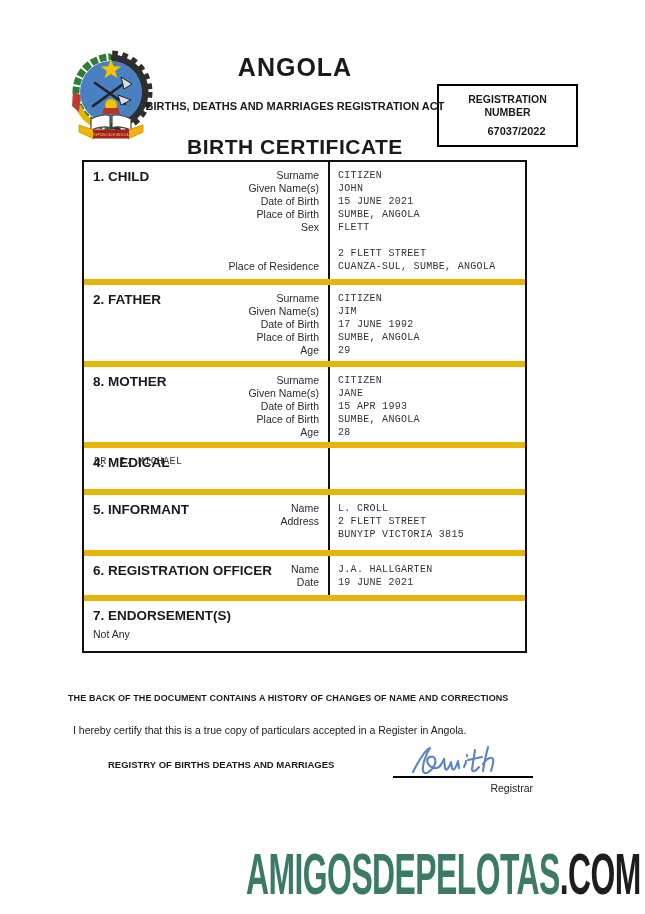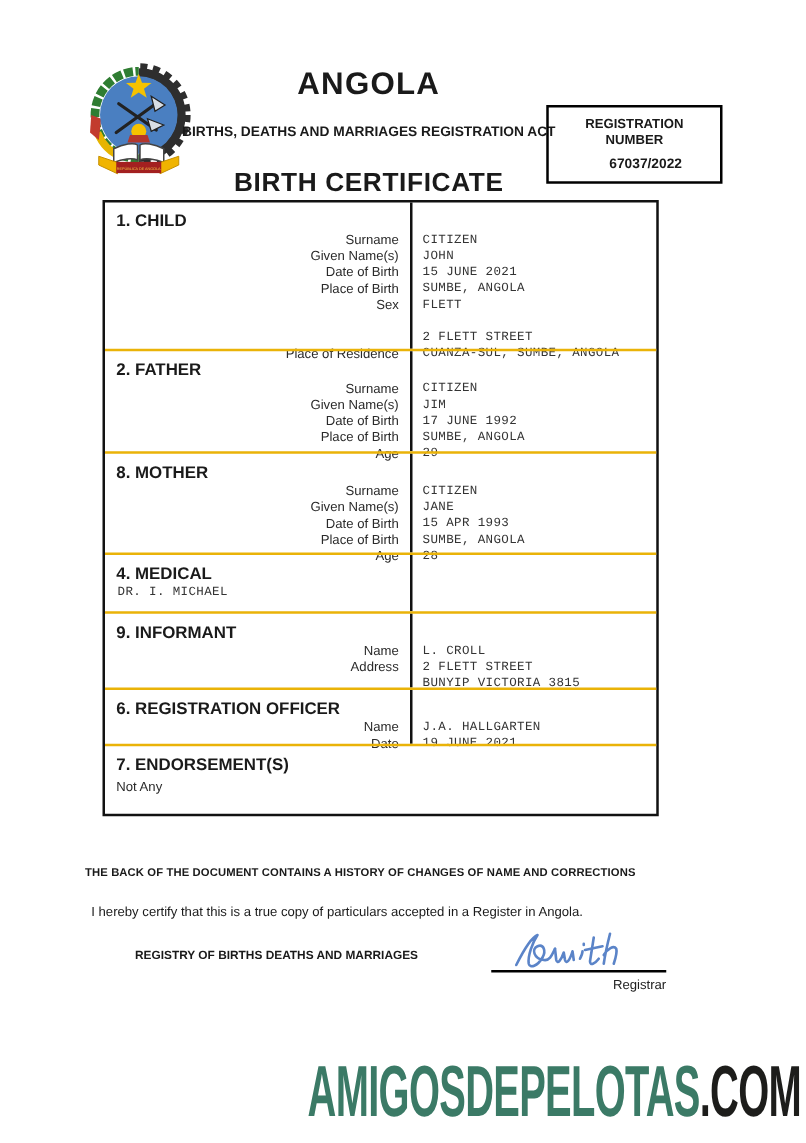--- a/index.html
+++ b/index.html
@@ -28,25 +28,25 @@
   }
   .regbox .reg-label { font-size: 10.5px; font-weight: bold; line-height: 13px; white-space: pre-line; }
   .regbox .reg-number { margin-top: 6px; font-size: 11px; font-weight: bold; padding-left: 18px; }
 
   
   .cert-table {
     position: absolute; left: 68px; top: 160px; width: 445px;
     border: 2px solid #111;
     margin-left: 14px;
   }
-  .section { position: relative; border-top: 2px solid #eab308; }
+  .section { position: relative; border-top: 6px solid #eab308; }
   .section:first-child { border-top: none; }
   .sec-title { position: absolute; left: 9px; top: 7px; font-size: 13.5px; font-weight: bold; white-space: nowrap; }
   .divider { position: absolute; left: 244px; top: 0; bottom: 0; width: 2px; background: #111; }
-  .fields { padding-top: 24px; }
+  .fields { padding-top: 7px; }
   .field { display: flex; align-items: flex-start; }
   .field .label {
     flex: 0 0 244px; padding-right: 9px; text-align: right;
     font-size: 10.5px; line-height: 13px; color: #2a2a2a; white-space: pre-line;
   }
   .field .value {
     padding-left: 10px; font-family: "Liberation Mono", monospace;
     font-size: 10px; line-height: 13px; color: #333; white-space: pre-line;
     letter-spacing: .3px;
   }
@@ -225,21 +225,21 @@
       <div class="sec-title">4. MEDICAL</div>
       <div class="divider"></div>
       <div class="fields">
         <div class="field">
           <div class="value">DR. I. MICHAEL</div>
         </div>
       </div>
     </div>
 
     <div class="section" style="height:61px">
-      <div class="sec-title">9. INFORMANT</div>
+      <div class="sec-title">5. INFORMANT</div>
       <div class="divider"></div>
       <div class="fields">
         <div class="field">
           <div class="label">Name</div>
           <div class="value">L. CROLL</div>
         </div>
         <div class="field">
           <div class="label">Address</div>
           <div class="value">2 FLETT STREET
 BUNYIP VICTORIA 3815</div>

